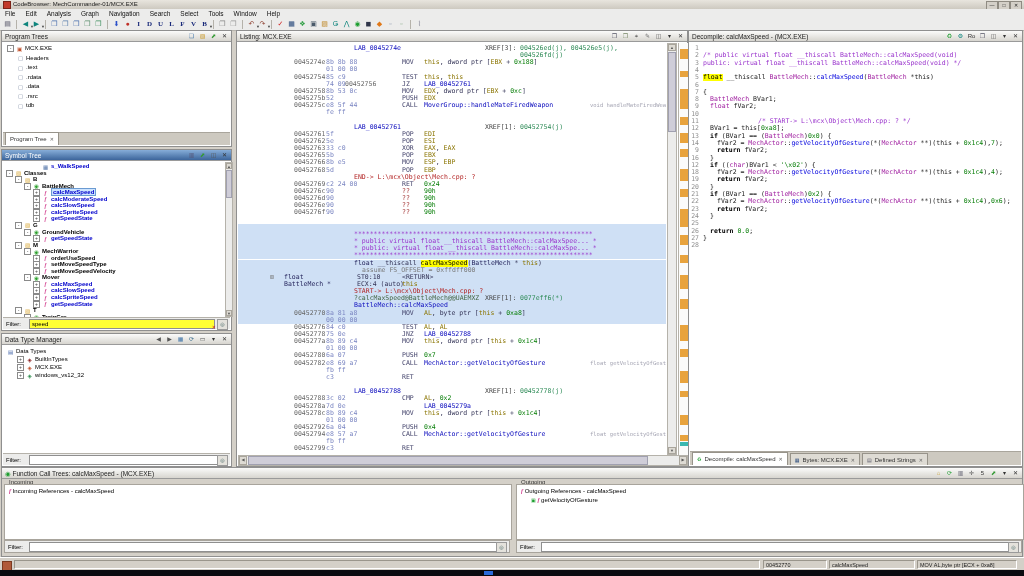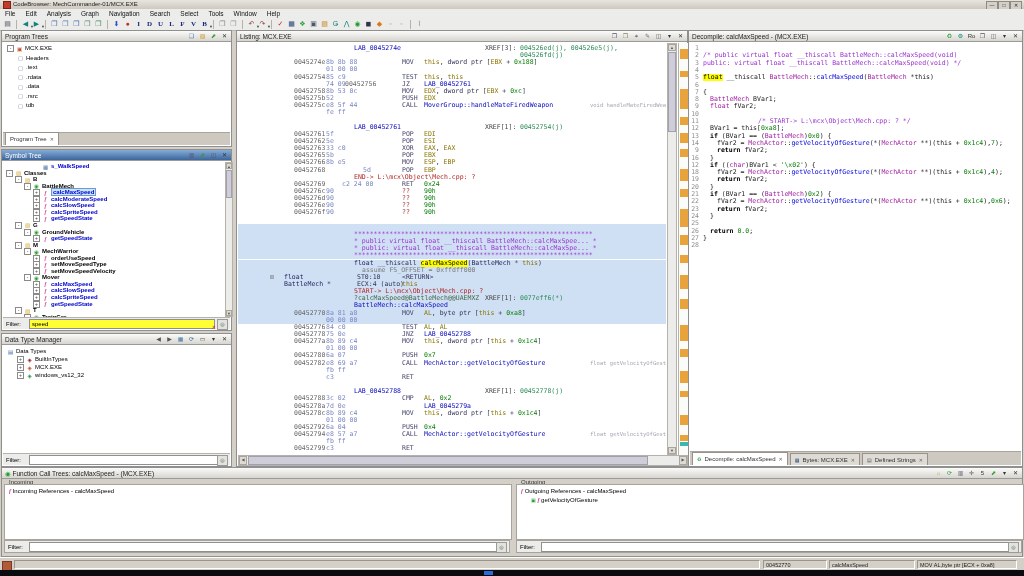--- a/index.html
+++ b/index.html
@@ -356,30 +356,30 @@
         <span class="ops" style="left: 186px;"><span class="tr">EBX</span></span>
       </div>
       <div class="lrow" style="top: 116.4px; padding-left: 32px;">
         <span class="ta" style="left: 56px;">00452766</span>
         <span class="tb" style="left: 88px;">8b e5</span>
         <span class="tm" style="left: 164px;">MOV</span>
         <span class="ops" style="left: 186px;"><span class="tr">ESP</span><span class="tp">, </span><span class="tr">EBP</span></span>
       </div>
       <div class="lrow" style="top: 123.55px;">
         <span class="ta" style="left: 56px;">00452768</span>
-        <span class="tb" style="left: 88px; margin-left: 37px;">5d</span>
+        <span class="tb" style="left: 88px;">5d</span>
         <span class="tm" style="left: 164px;">POP</span>
         <span class="ops" style="left: 186px;"><span class="tr">EBP</span></span>
       </div>
       <div class="lrow" style="top: 130.7px;">
         <span class="tpo" style="left: 116px;">END-&gt; L:\mcx\Object\Mech.cpp: ?</span>
       </div>
       <div class="lrow" style="top: 137.85px;">
         <span class="ta" style="left: 56px;">00452769</span>
-        <span class="tb" style="left: 88px; padding-left: 16px;">c2 24 00</span>
+        <span class="tb" style="left: 88px;">c2 24 00</span>
         <span class="tm" style="left: 164px;">RET</span>
         <span class="ops" style="left: 186px;"><span class="tc">0x24</span></span>
       </div>
       <div class="lrow" style="top: 145px;">
         <span class="ta" style="left: 56px;">0045276c</span>
         <span class="tb" style="left: 88px;">90</span>
         <span class="tmq" style="left: 164px;">??</span>
         <span class="ops" style="left: 186px;"><span class="tc">90h</span></span>
       </div>
       <div class="lrow" style="top: 152.15px;">

